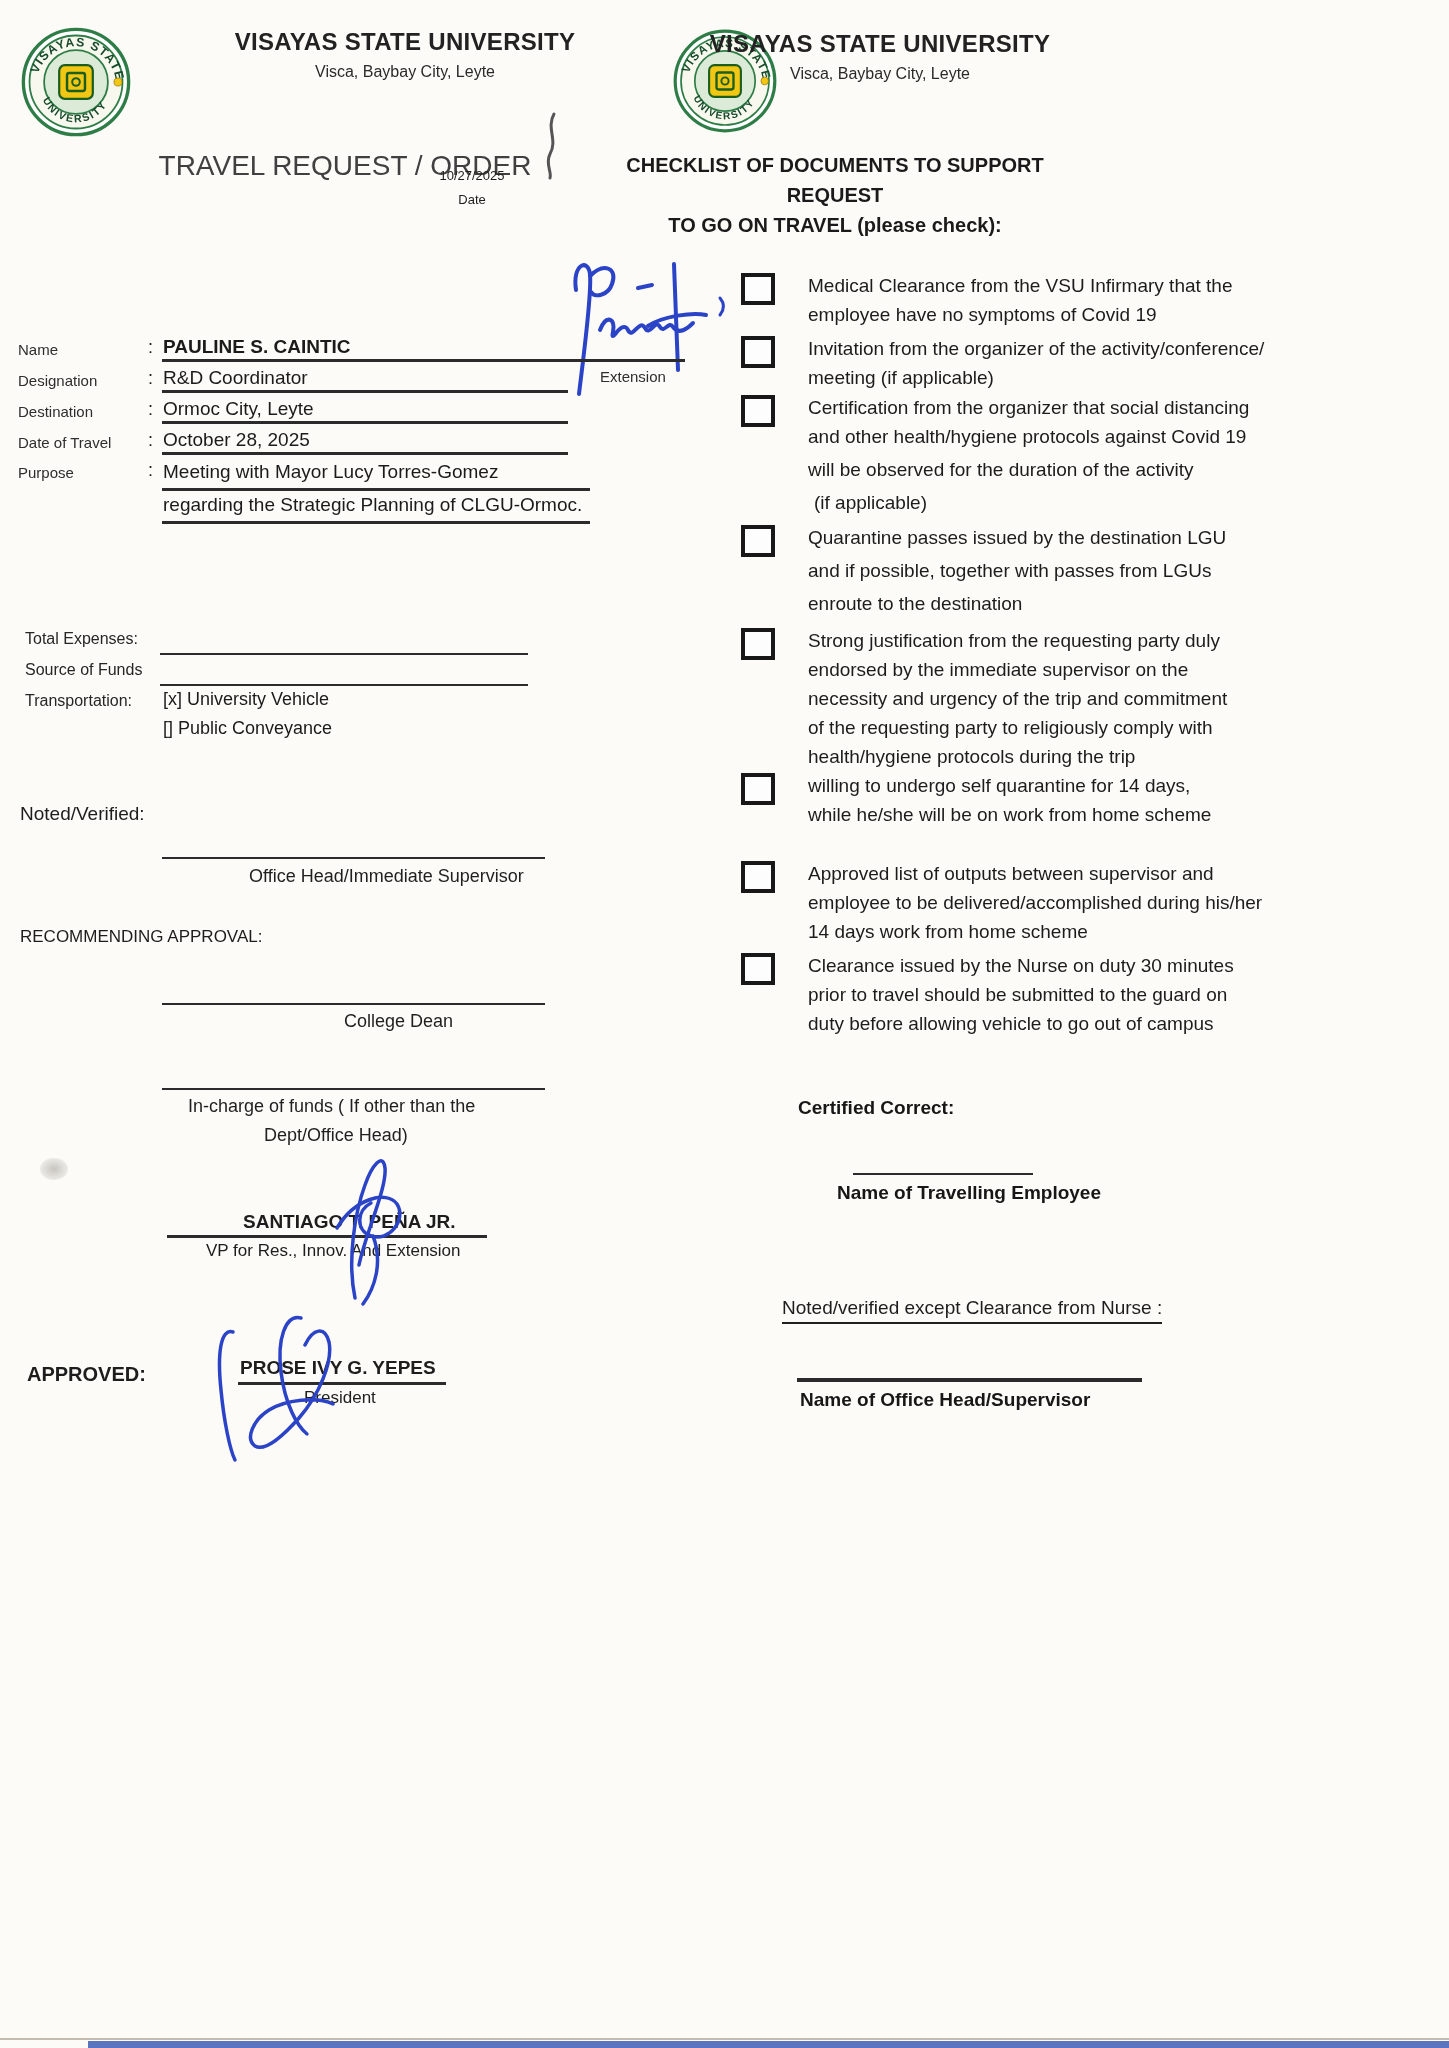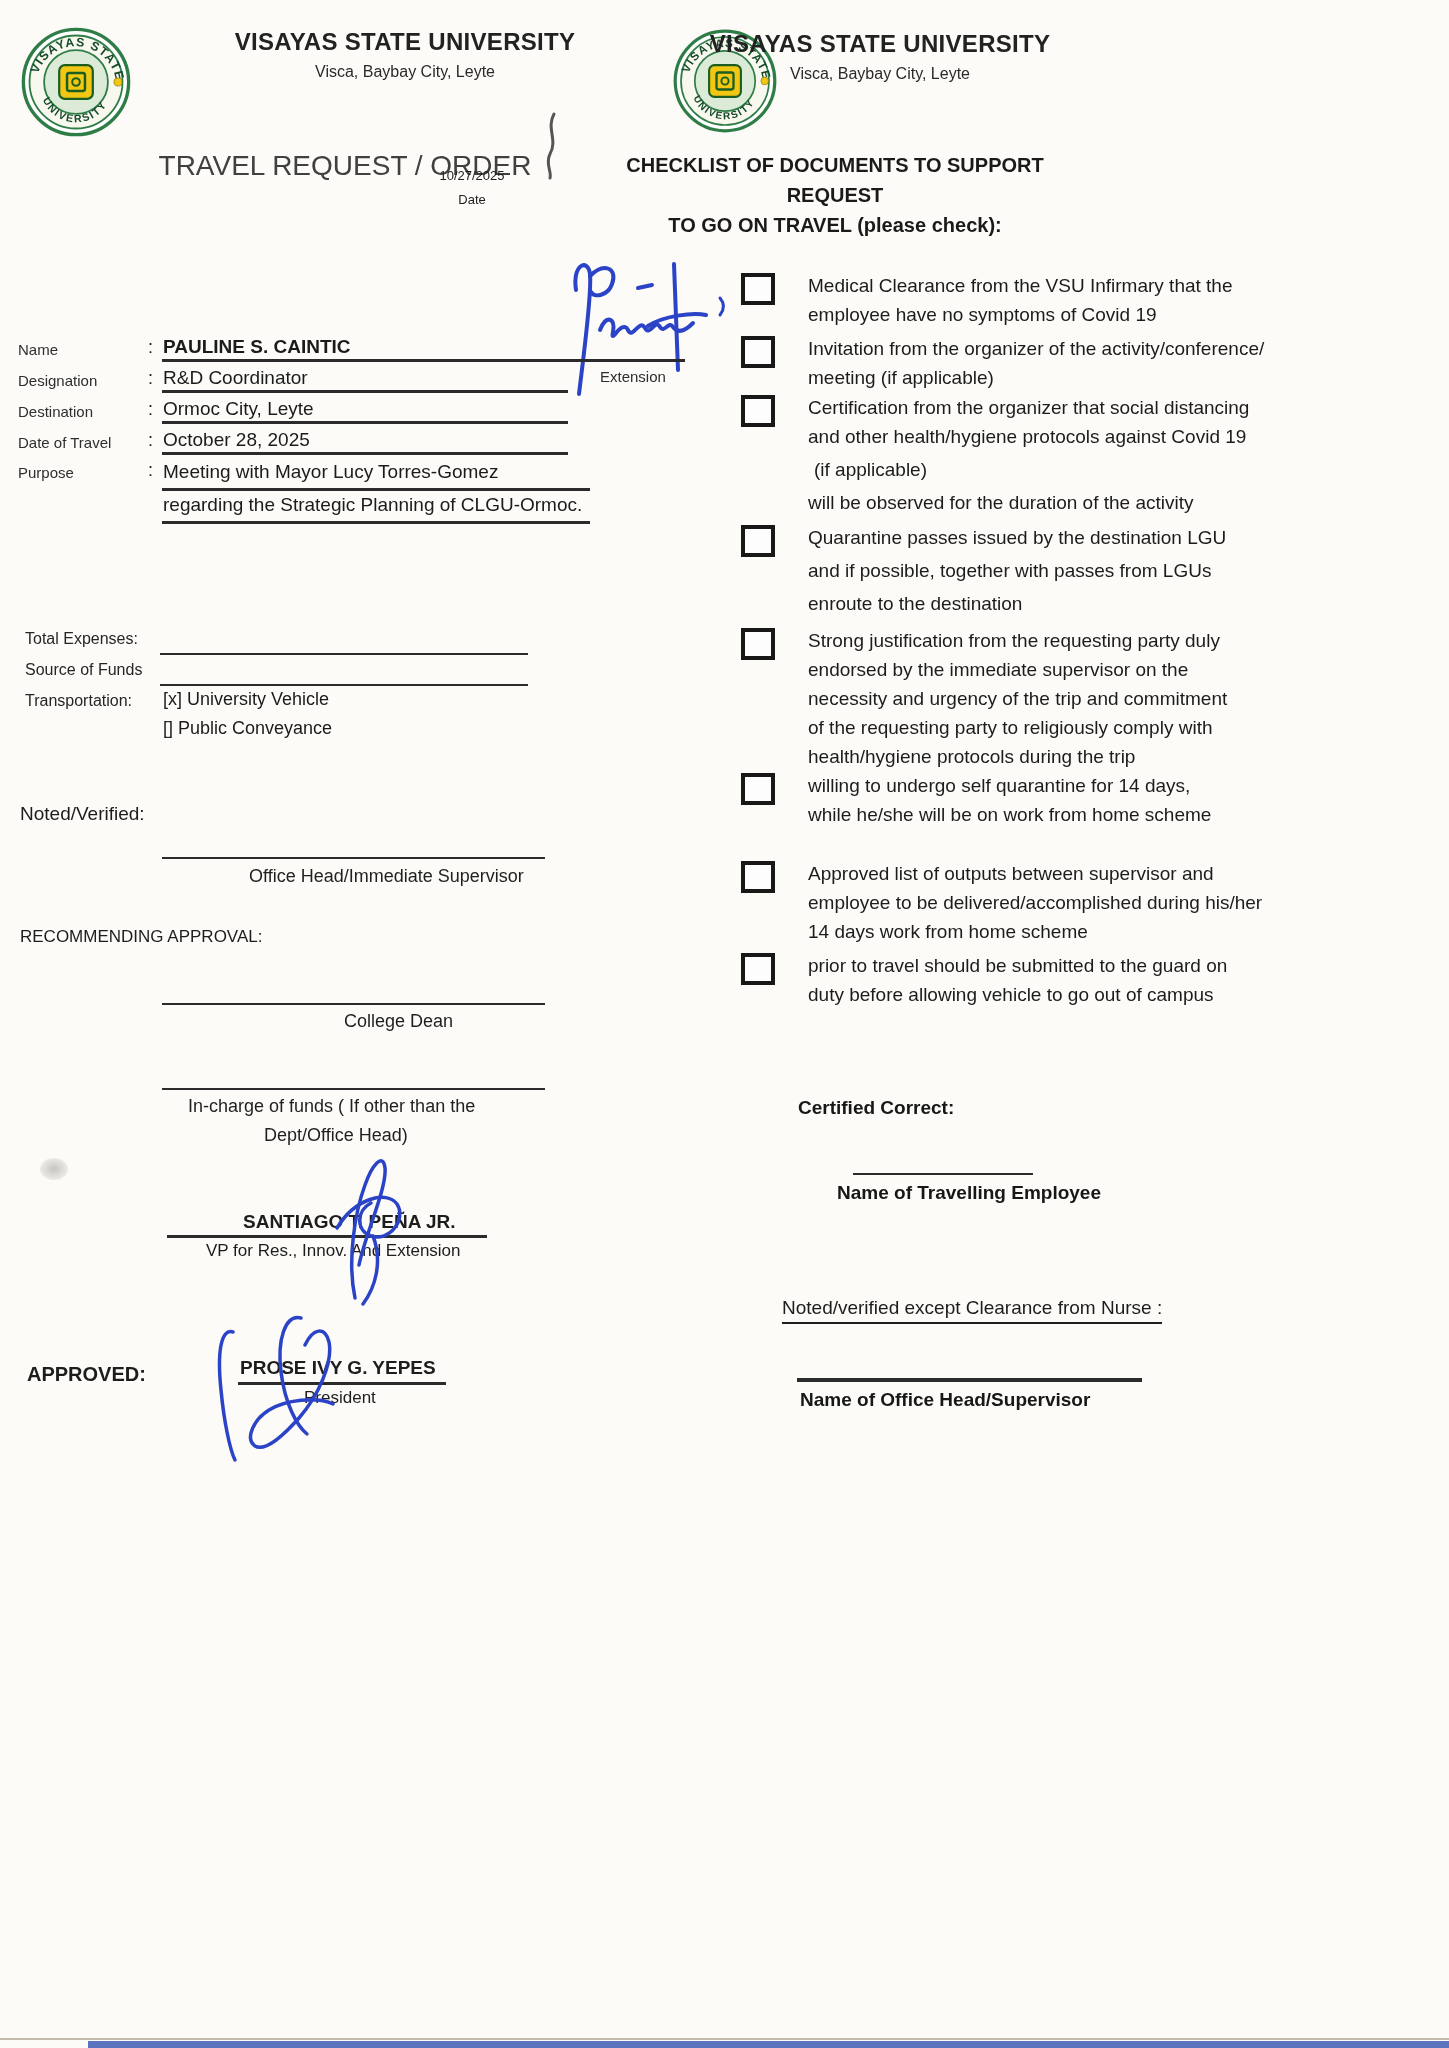--- a/index.html
+++ b/index.html
@@ -203,22 +203,22 @@
       <div>Invitation from the organizer of the activity/conference/</div>
       <div>meeting (if applicable)</div>
     </div>
   </div>
 
   <div class="chk-item" style="top:393px">
     <span class="chk-box"></span>
     <div class="chk-lines">
       <div>Certification from the organizer that social distancing</div>
       <div>and other health/hygiene protocols against Covid 19</div>
+      <div style="margin-top:4px">will be observed for the duration of the activity</div>
       <div style="padding-left:6px;margin-top:4px">(if applicable)</div>
-      <div style="margin-top:4px">will be observed for the duration of the activity</div>
     </div>
   </div>
 
   <div class="chk-item" style="top:523px">
     <span class="chk-box"></span>
     <div class="chk-lines">
       <div>Quarantine passes issued by the destination LGU</div>
       <div style="margin-top:4px">and if possible, together with passes from LGUs</div>
       <div style="margin-top:4px">enroute to the destination</div>
     </div>
@@ -248,20 +248,21 @@
     <div class="chk-lines">
       <div>Approved list of outputs between supervisor and</div>
       <div>employee to be delivered/accomplished during his/her</div>
       <div>14 days work from home scheme</div>
     </div>
   </div>
 
   <div class="chk-item" style="top:951px">
     <span class="chk-box"></span>
     <div class="chk-lines">
+      <div>Clearance issued by the Nurse on duty 30 minutes</div>
       <div>prior to travel should be submitted to the guard on</div>
       <div>duty before allowing vehicle to go out of campus</div>
     </div>
   </div>
 
   <div class="abs rt-bold" style="left:798px;top:1097px;">Certified Correct:</div>
   <div class="line" style="left:853px;top:1173px;width:180px;height:2px;"></div>
   <div class="abs rt-bold" style="left:837px;top:1182px;">Name of Travelling Employee</div>
 
   <div class="abs" style="left:782px;top:1297px;font-size:19px;border-bottom:2px solid #1f1f1f;padding-bottom:3px;">Noted/verified except Clearance from Nurse :</div>

